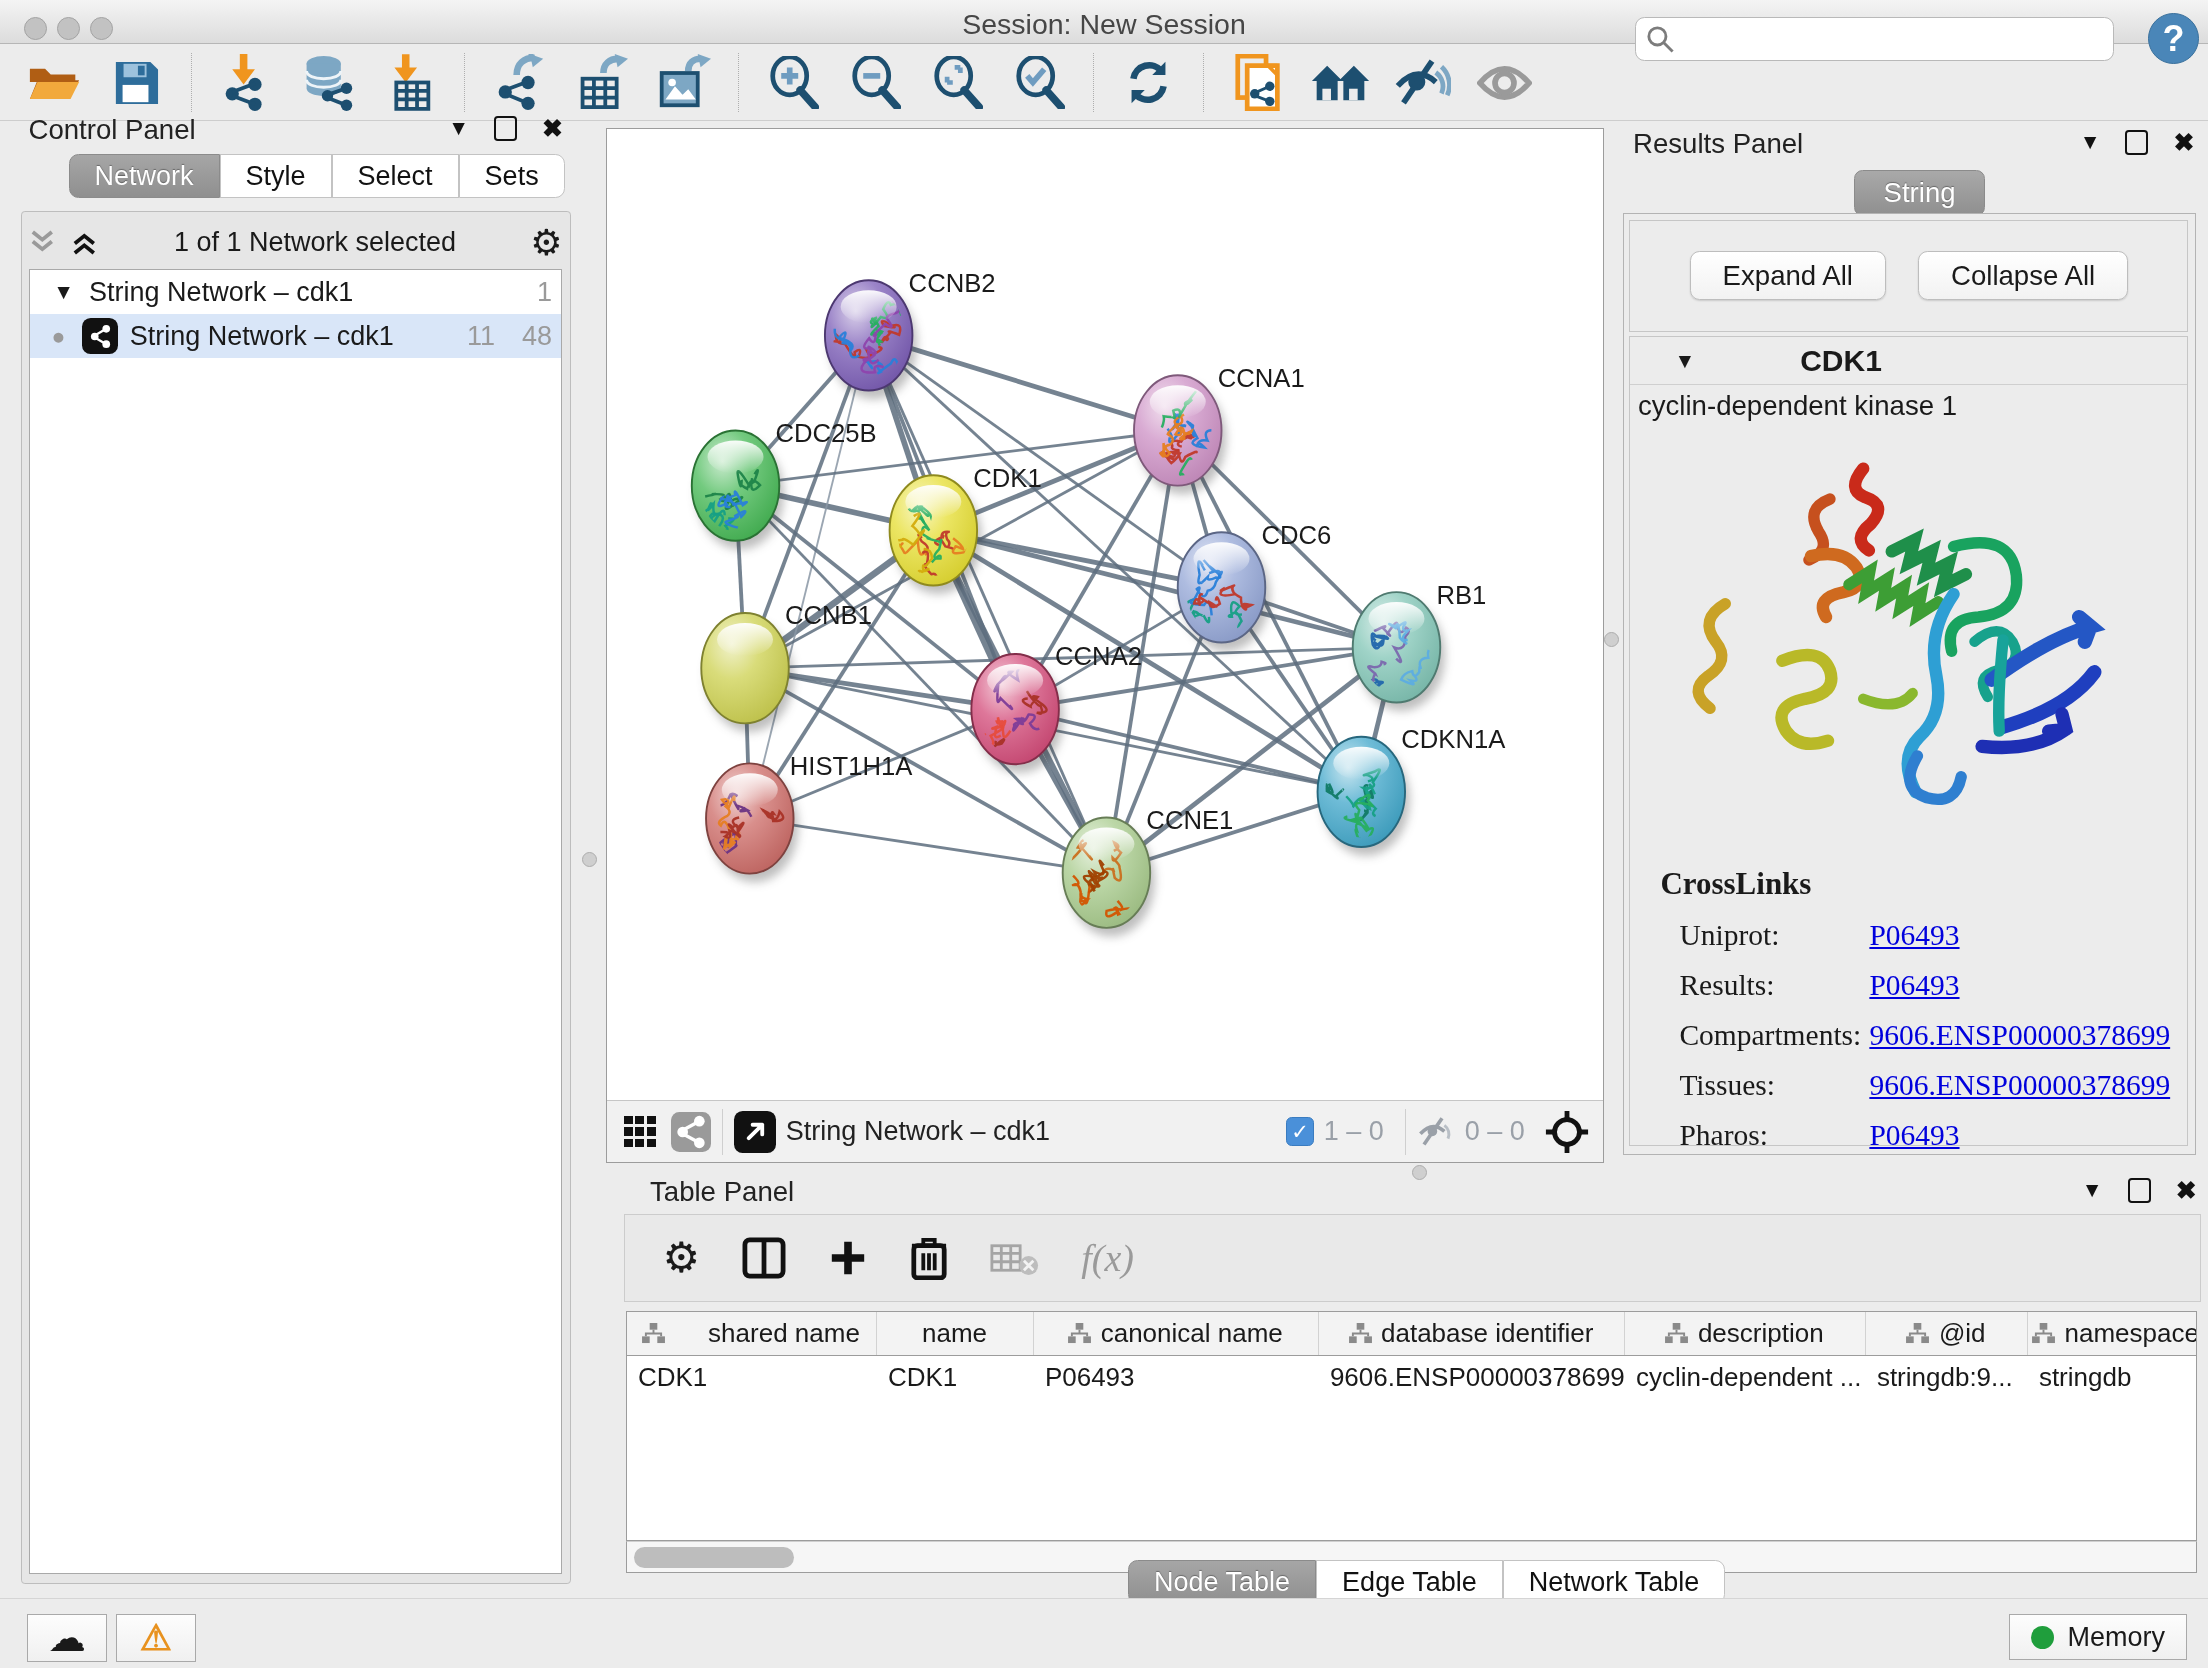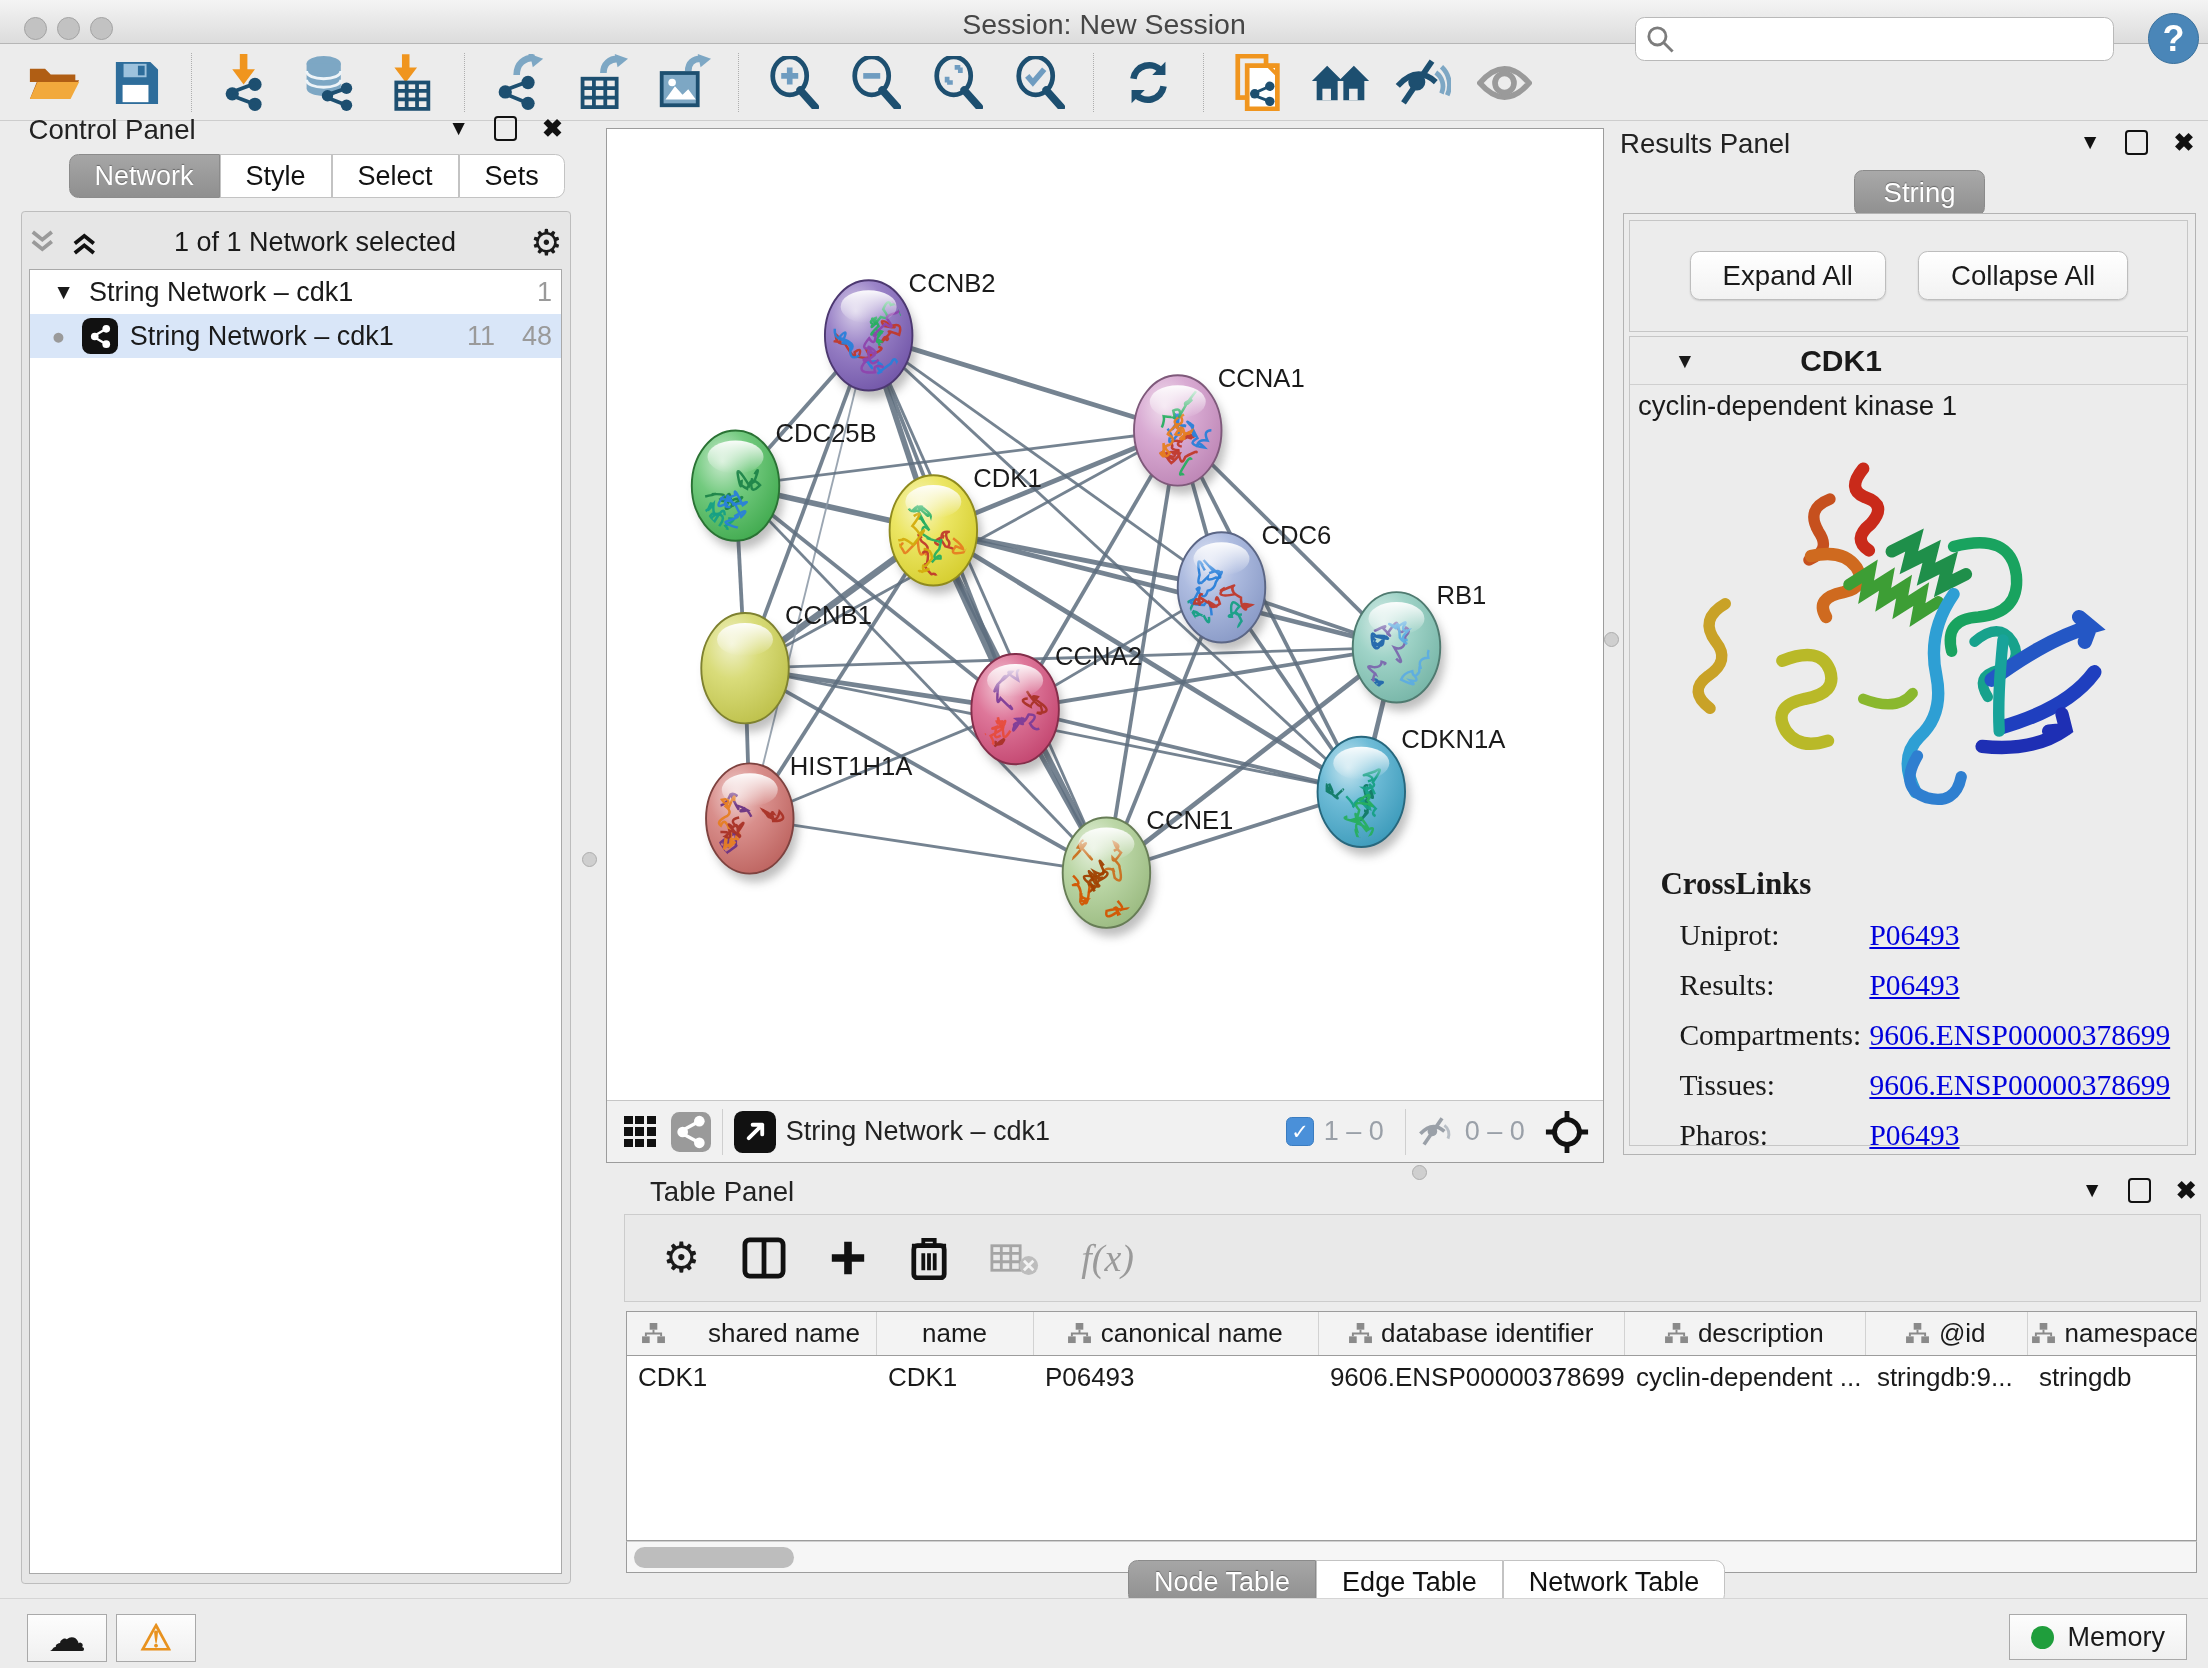--- a/index.html
+++ b/index.html
@@ -690,21 +690,21 @@
     <span class="nt-count">0 – 0</span>
     <svg width="46" height="46" viewBox="0 0 48 48" style="margin:0 13.3px 0 9.5px">
       <circle cx="24" cy="24" r="13" fill="none" stroke="#111" stroke-width="5"></circle>
       <path d="M24 2 v10 M24 36 v10 M2 24 h10 M36 24 h10" stroke="#111" stroke-width="5"></path>
       <path d="M24 6 l-5 6 h10 z M24 42 l-5-6 h10 z M6 24 l6-5 v10 z M42 24 l-6-5 v10 z" fill="#111"></path>
     </svg>
   </div>
 </div>
 
 <div class="results-panel">
-  <div style="position:absolute;left:3px;top:5.7px" class="panel-title">Results Panel</div>
+  <div style="position:absolute;left:16px;top:5.7px" class="panel-title">Results Panel</div>
   <div class="panel-ctrls" style="right:7.6px;top:5.7px">
     <span class="tri">▼</span>
     <span class="pc-float"></span>
     <span style="font-weight:bold">✖</span>
   </div>
   <div class="rp-tab">
       <span>String</span>
     </div>
   <div class="rp-outer">
     <div class="rp-btnrow">

